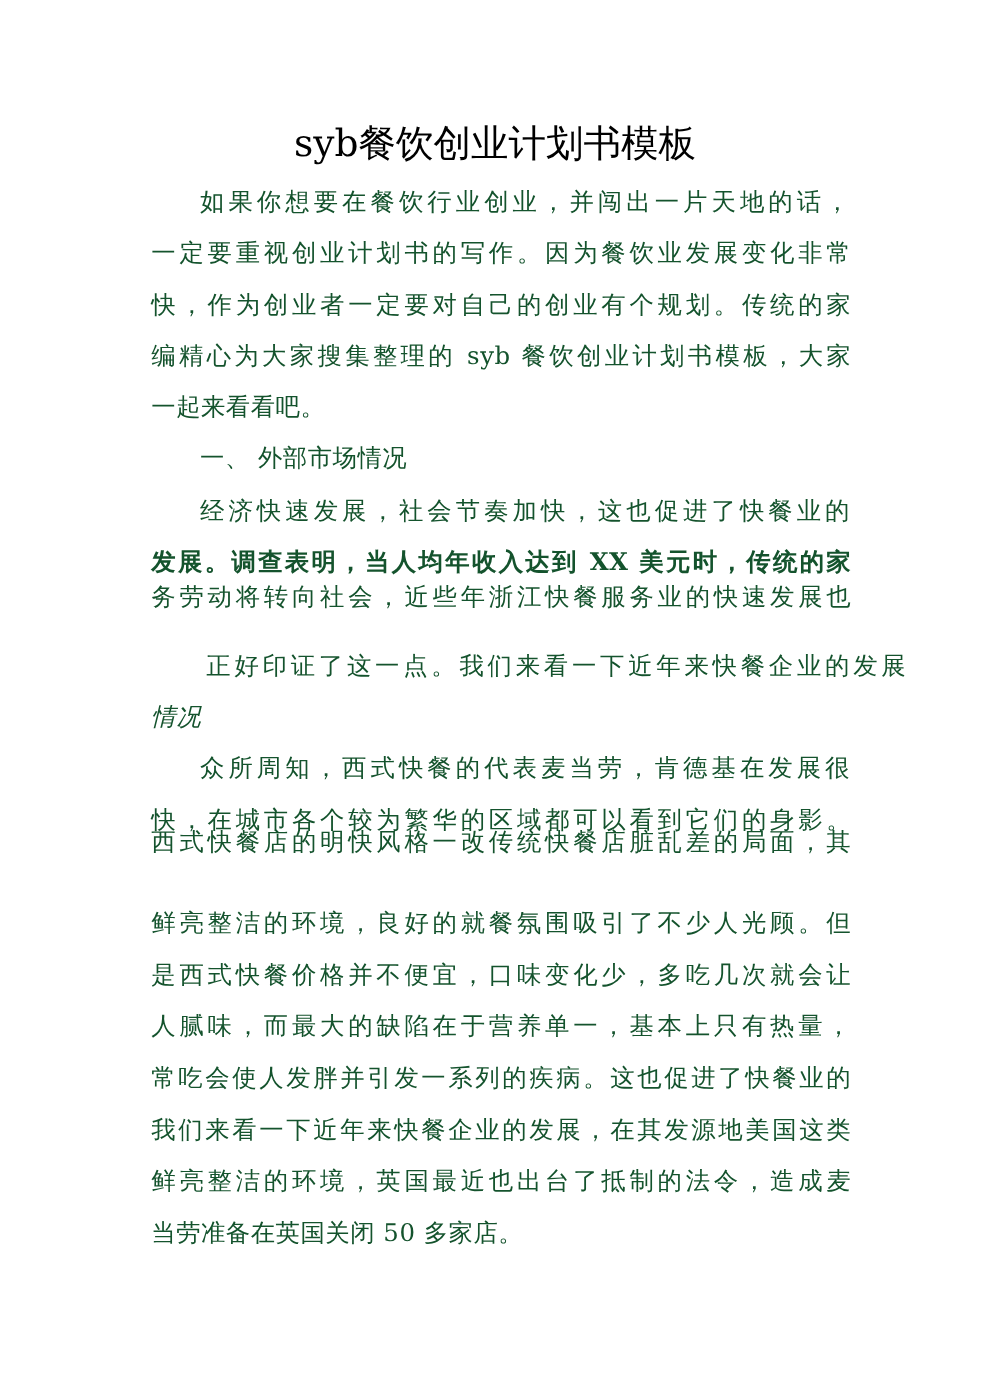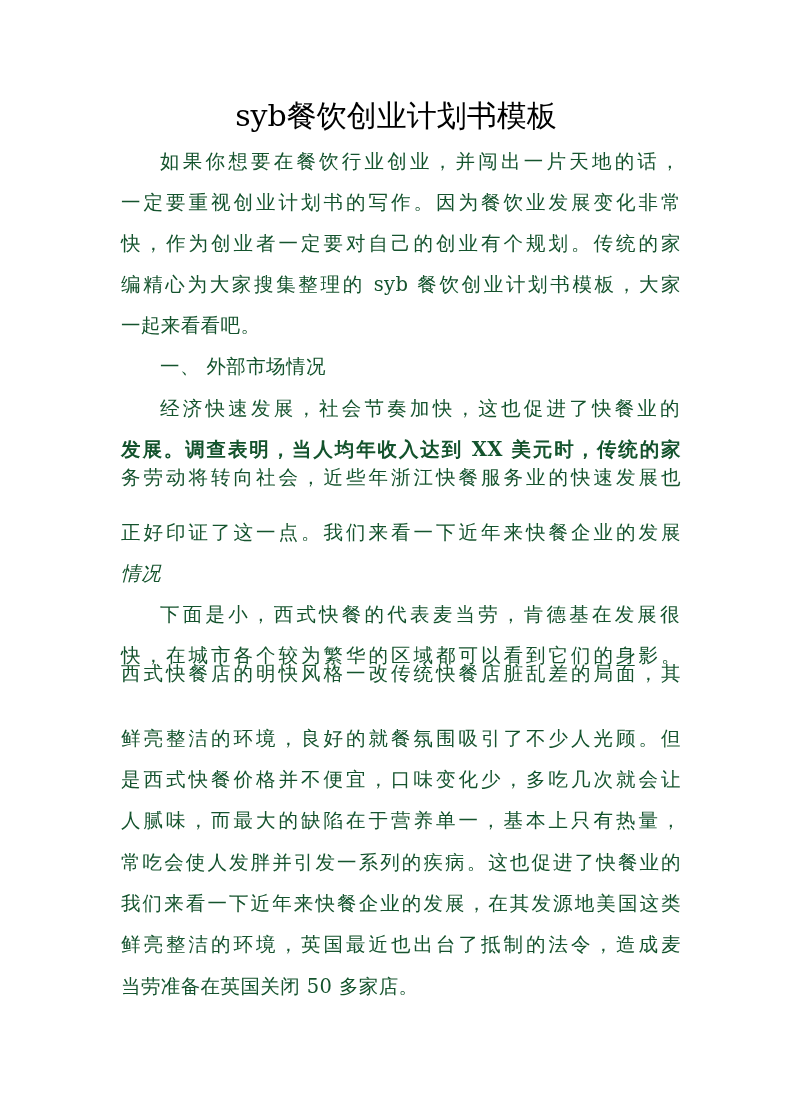--- a/index.html
+++ b/index.html
@@ -21,23 +21,23 @@
   <div id="body-lines">
       <div class="line indent justify" style="top: 148px;">如果你想要在餐饮行业创业，并闯出一片天地的话，</div>
       <div class="line justify" style="top: 189px;">一定要重视创业计划书的写作。因为餐饮业发展变化非常</div>
       <div class="line justify" style="top: 230px;">快，作为创业者一定要对自己的创业有个规划。传统的家</div>
       <div class="line justify" style="top: 271px;">编精心为大家搜集整理的 syb 餐饮创业计划书模板，大家</div>
       <div class="line" style="top: 312px;">一起来看看吧。</div>
       <div class="line indent" style="top: 353px;">一、  外部市场情况</div>
       <div class="line indent justify" style="top: 395px;">经济快速发展，社会节奏加快，这也促进了快餐业的</div>
       <div class="line justify" style="top: 436px; font-weight: bold;">发展。调查表明，当人均年收入达到 XX 美元时，传统的家</div>
       <div class="line justify" style="top: 464px;">务劳动将转向社会，近些年浙江快餐服务业的快速发展也</div>
-      <div class="line justify" style="top: 519px;">正好印证了这一点。我们来看一下近年来快餐企业的发展</div>
+      <div class="line justify" style="top: 519px; margin-left: 44px;">正好印证了这一点。我们来看一下近年来快餐企业的发展</div>
       <div class="line" style="top: 560px; font-style: italic;">情况</div>
-      <div class="line indent justify" style="top: 601px;">下面是小，西式快餐的代表麦当劳，肯德基在发展很</div>
+      <div class="line indent justify" style="top: 601px;">众所周知，西式快餐的代表麦当劳，肯德基在发展很</div>
       <div class="line justify" style="top: 642px;">快，在城市各个较为繁华的区域都可以看到它们的身影。</div>
       <div class="line justify" style="top: 660px;">西式快餐店的明快风格一改传统快餐店脏乱差的局面，其</div>
       <div class="line justify" style="top: 725px;">鲜亮整洁的环境，良好的就餐氛围吸引了不少人光顾。但</div>
       <div class="line justify" style="top: 766px;">是西式快餐价格并不便宜，口味变化少，多吃几次就会让</div>
       <div class="line justify" style="top: 807px;">人腻味，而最大的缺陷在于营养单一，基本上只有热量，</div>
       <div class="line justify" style="top: 849px;">常吃会使人发胖并引发一系列的疾病。这也促进了快餐业的</div>
       <div class="line justify" style="top: 890px;">我们来看一下近年来快餐企业的发展，在其发源地美国这类</div>
       <div class="line justify" style="top: 931px;">鲜亮整洁的环境，英国最近也出台了抵制的法令，造成麦</div>
       <div class="line" style="top: 973px;">当劳准备在英国关闭 50 多家店。</div>
     </div>

